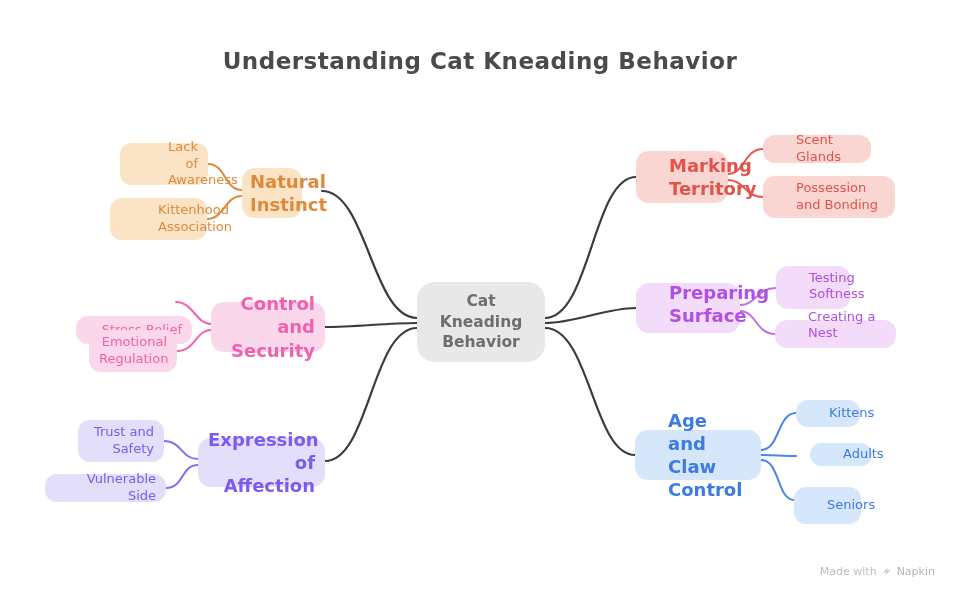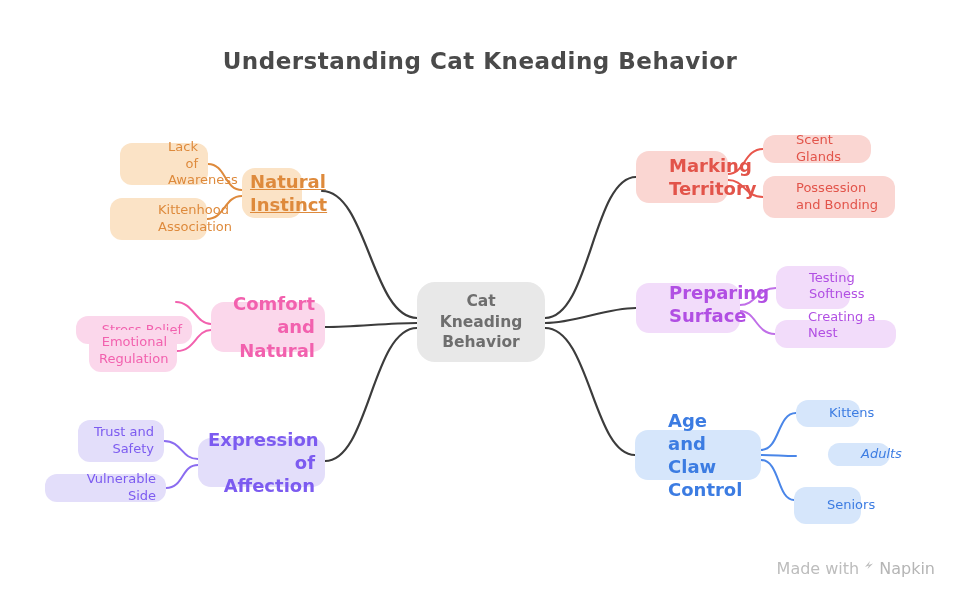--- a/index.html
+++ b/index.html
@@ -42,21 +42,21 @@
   .c-blue   { background:#d6e6fb; color:#3c7ce2; }
 
   #center-node {
     position:absolute; left:417px; top:282px; width:128px; height:80px;
     background:#e8e8e8; color:#6e6e6e; border-radius:18px;
     display:flex; align-items:center; justify-content:center; text-align:center;
     font-weight:bold; font-size:15.5px; line-height:1.35; padding:14px 10px;
   }
   #watermark {
     position:absolute; right:25px; bottom:16px; display:flex; align-items:flex-start;
-    gap:4px; font-size:16px; color:#bdbdbd;
+    gap:4px; font-size:11px; color:#bdbdbd;
   }
   #watermark .brand { color:#b5b5b5; }
 </style>
 </head>
 <body>
 
 <div id="canvas">
 
   <h1 id="title">Understanding Cat Kneading Behavior</h1>
 
@@ -86,32 +86,32 @@
 
     <path class="wire-blue" d="M761,450 C780,450 777,413 796,413"></path>
     <path class="wire-blue" d="M761,455 C775,455 782,456 796,456"></path>
     <path class="wire-blue" d="M761,460 C780,460 777,500 794,500"></path>
   </svg>
 
   <div id="center-node">
     <span class="lbl">Cat Kneading Behavior</span>
   </div>
 
-  <div class="node branch c-orange align-r" style="left:242px;top:168px;width:60px;height:50px;padding:0 8px;text-decoration:underline;">
+  <div class="node branch c-orange align-r" style="left:242px;top:168px;width:60px;height:50px;padding:0 8px;">
     <span class="lbl">Natural Instinct</span>
   </div>
   <div class="node child c-orange align-r" style="left:120px;top:143px;width:88px;height:42px;">
     <span class="lbl">Lack of Awareness</span>
   </div>
   <div class="node child c-orange align-r" style="left:110px;top:198px;width:97px;height:42px;">
     <span class="lbl">Kittenhood Association</span>
   </div>
 
   <div class="node branch c-pink align-r" style="left:211px;top:302px;width:114px;height:50px;">
-    <span class="lbl">Comfort and Natural</span>
+    <span class="lbl">Control and Security</span>
   </div>
   <div class="node child c-pink align-r" style="left:76px;top:288px;width:116px;height:28px;margin-top:28px;">
     <span class="lbl">Stress Relief</span>
   </div>
   <div class="node child c-pink align-r" style="left:89px;top:330px;width:88px;height:42px;">
     <span class="lbl">Emotional Regulation</span>
   </div>
 
   <div class="node branch c-purple align-r" style="left:198px;top:438px;width:127px;height:49px;">
     <span class="lbl">Expression of Affection</span>
@@ -142,21 +142,21 @@
   <div class="node child c-violet align-l" style="left:775px;top:320px;width:121px;height:28px;">
     <span class="lbl">Creating a Nest</span>
   </div>
 
   <div class="node branch c-blue align-l" style="left:635px;top:430px;width:126px;height:50px;">
     <span class="lbl">Age and Claw Control</span>
   </div>
   <div class="node child c-blue align-l" style="left:796px;top:400px;width:64px;height:27px;">
     <span class="lbl">Kittens</span>
   </div>
-  <div class="node child c-blue align-l" style="left:828px;top:443px;width:62px;height:23px;font-style:italic;">
+  <div class="node child c-blue align-l" style="left:810px;top:443px;width:62px;height:23px;">
     <span class="lbl">Adults</span>
   </div>
   <div class="node child c-blue align-l" style="left:794px;top:487px;width:67px;height:37px;">
     <span class="lbl">Seniors</span>
   </div>
 
   <div id="watermark">
     <span>Made with</span>
     <svg width="12" height="12" viewBox="0 0 12 12">
       <path d="M2 8 L7 2 L5.6 6 L10 4.5 L4.5 10 L6 6.6 Z" fill="#bdbdbd"></path>

